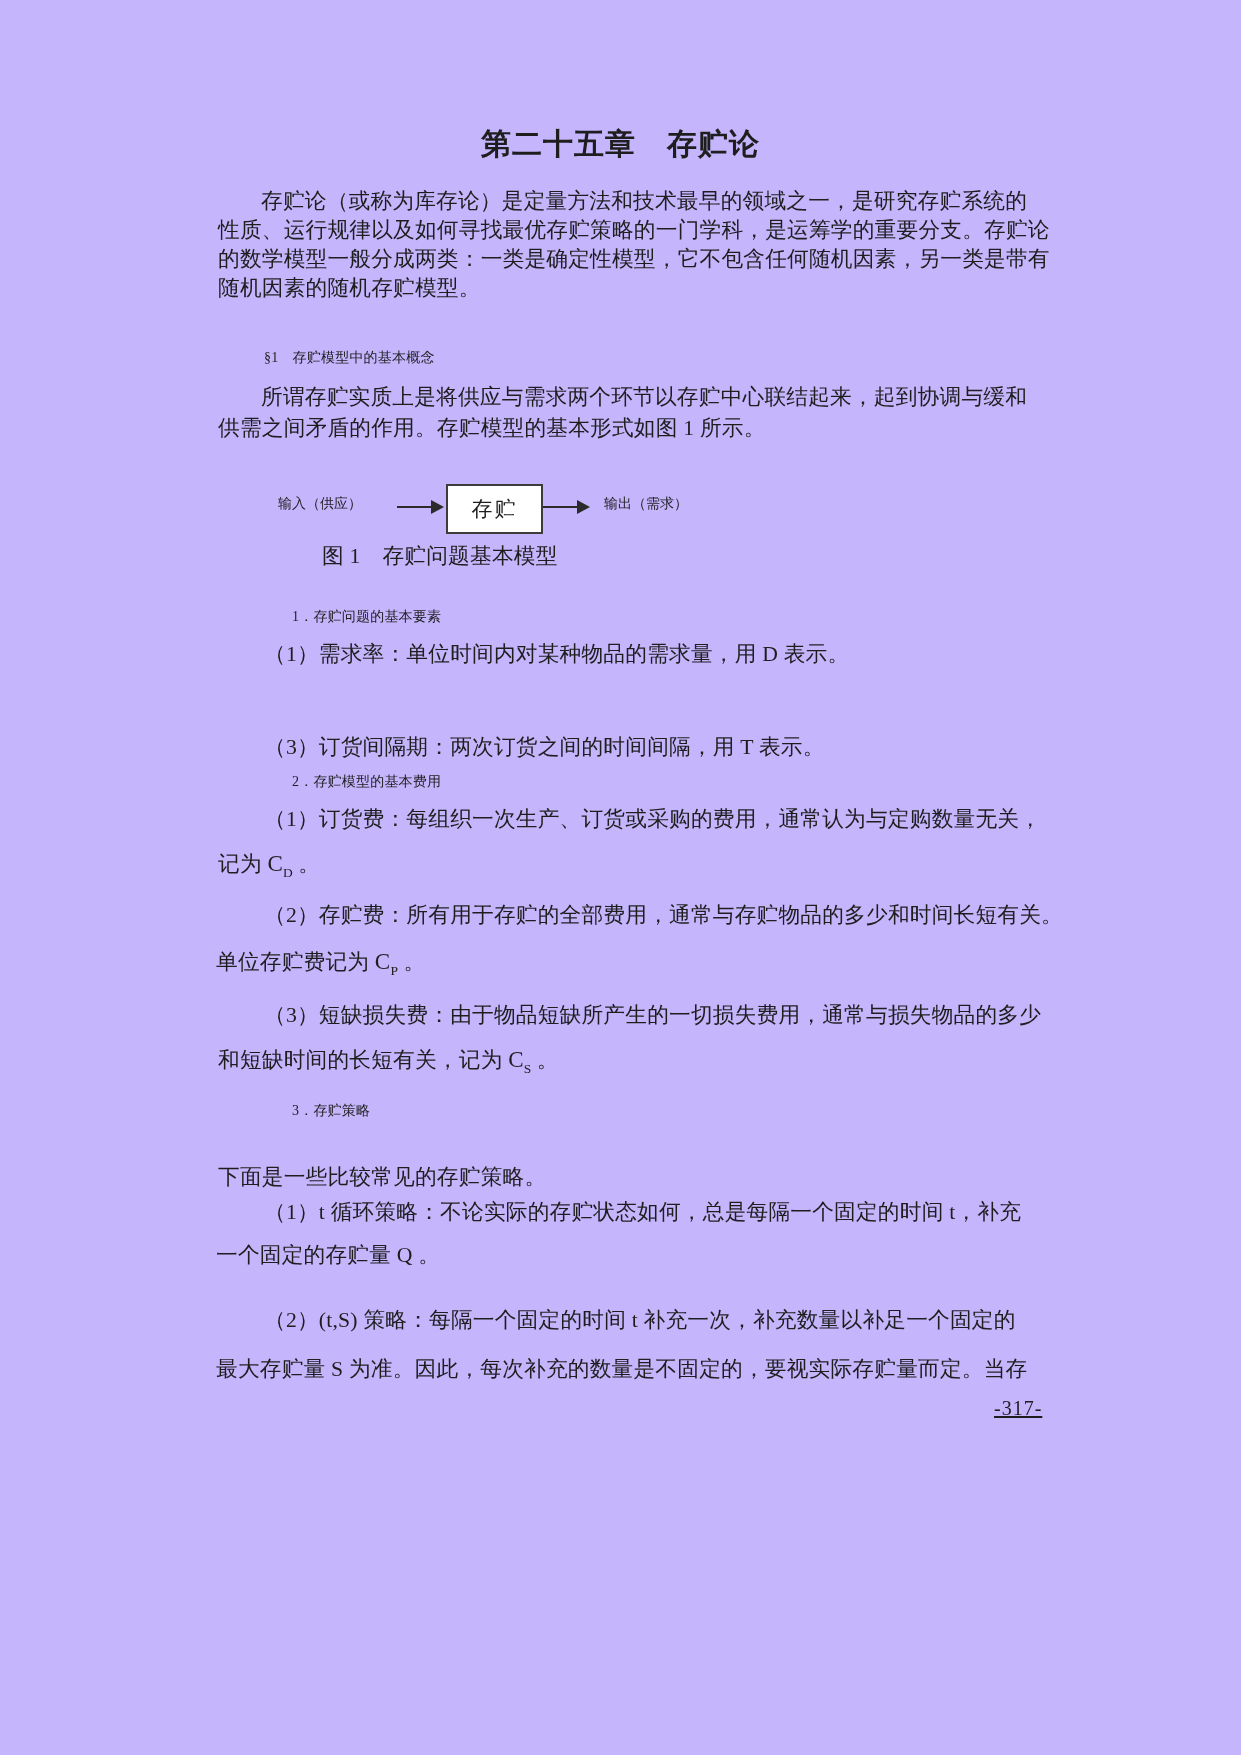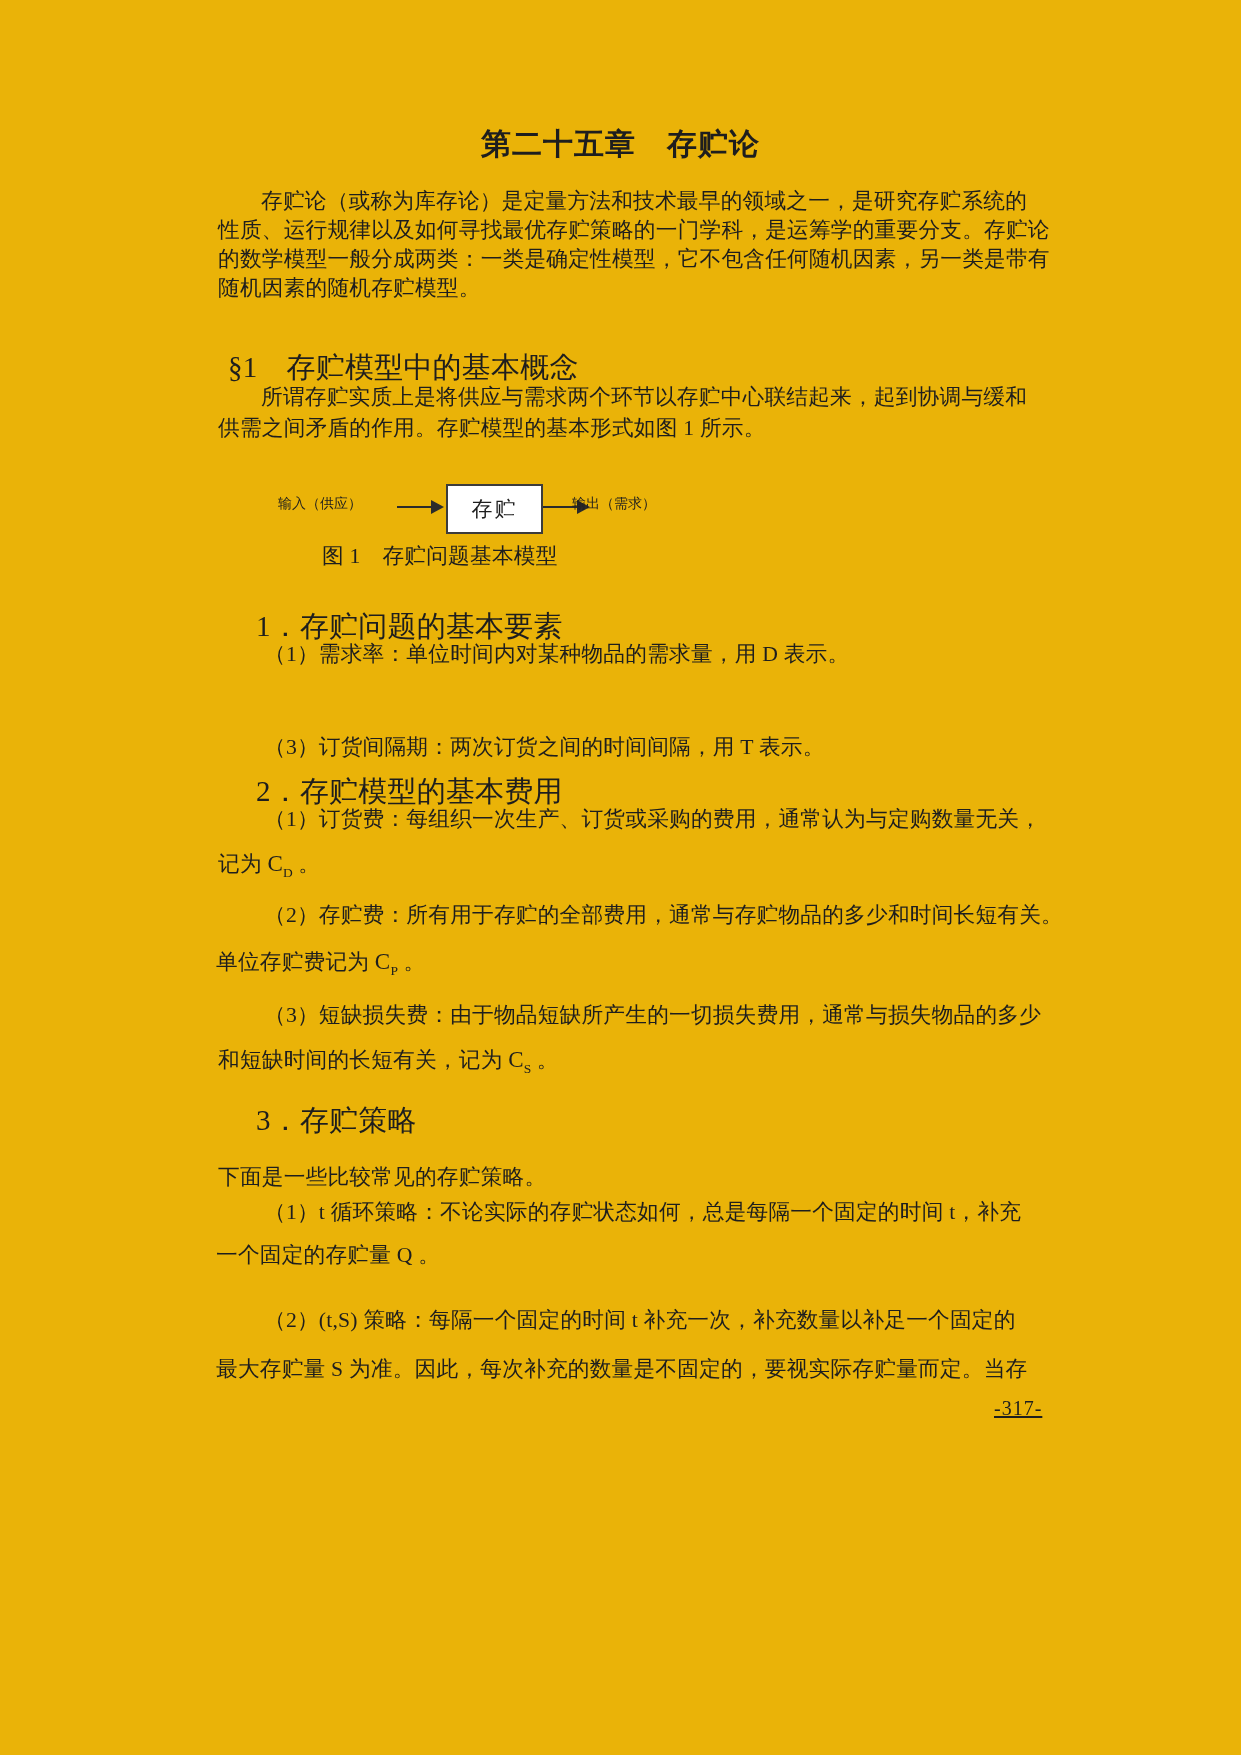--- a/index.html
+++ b/index.html
@@ -1,40 +1,40 @@
 <!DOCTYPE html>
 <html><head>
 <meta charset="utf-8">
 <style>
   html,body{margin:0;padding:0;background:#e8e8e8;}
   .page{
     position:relative;
     width:1241px;height:1755px;
     margin:0 auto;
-    background:#eab308;
+    background:#c4b5fd;
     font-family:"Liberation Serif","DejaVu Serif",serif;
     color:#1e1e1e;
     overflow:hidden;
   }
   .ln{
     position:absolute;
     white-space:nowrap;
     font-size:21.7px;
     line-height:1.2;
     letter-spacing:0.2px;
   }
   .title{
     position:absolute;
     left:0;top:124px;width:100%;
     text-align:center;
     font-size:30px;
     font-weight:700;
     letter-spacing:1px;
   }
-  .sec-head{font-size:29px;}
+  .sec-head{font-size:14px;margin-left:36px;}
   .fig-layer{position:absolute;left:0;top:0;width:100%;height:100%;}
   .fig-label{
     position:absolute;
     white-space:nowrap;
     font-size:14px;
     line-height:1.2;
   }
   .fig-box{
     position:absolute;
     left:446px;top:484px;
@@ -92,21 +92,21 @@
   <div class="ln" style="top:384px;left:261px">所谓存贮实质上是将供应与需求两个环节以存贮中心联结起来，起到协调与缓和</div>
   <div class="ln" style="top:415px;left:218px">供需之间矛盾的作用。存贮模型的基本形式如图 1 所示。</div>
 
   <div class="fig-layer">
     <div class="fig-label" style="left:278px;top:496px">输入（供应）</div>
     <div class="arr" style="left:397px;top:506px;width:34px"></div>
     <div class="fig-box">
       <span>存贮</span>
     </div>
     <div class="arr" style="left:543px;top:506px;width:34px"></div>
-    <div class="fig-label" style="left:572px;top:496px">输出（需求）</div>
+    <div class="fig-label" style="left:604px;top:496px">输出（需求）</div>
     <div class="ln" style="left:322px;top:543px">图 1　存贮问题基本模型</div>
   </div>
 
   <div class="ln sec-head" style="top:609px;left:256px">1．存贮问题的基本要素</div>
   <div class="ln" style="top:641px;left:264px">（1）需求率：单位时间内对某种物品的需求量，用 D 表示。</div>
   <div class="ln" style="top:734px;left:264px">（3）订货间隔期：两次订货之间的时间间隔，用 T 表示。</div>
 
   <div class="ln sec-head" style="top:774px;left:256px">2．存贮模型的基本费用</div>
 
   <div class="ln" style="top:806px;left:264px">（1）订货费：每组织一次生产、订货或采购的费用，通常认为与定购数量无关，</div>

